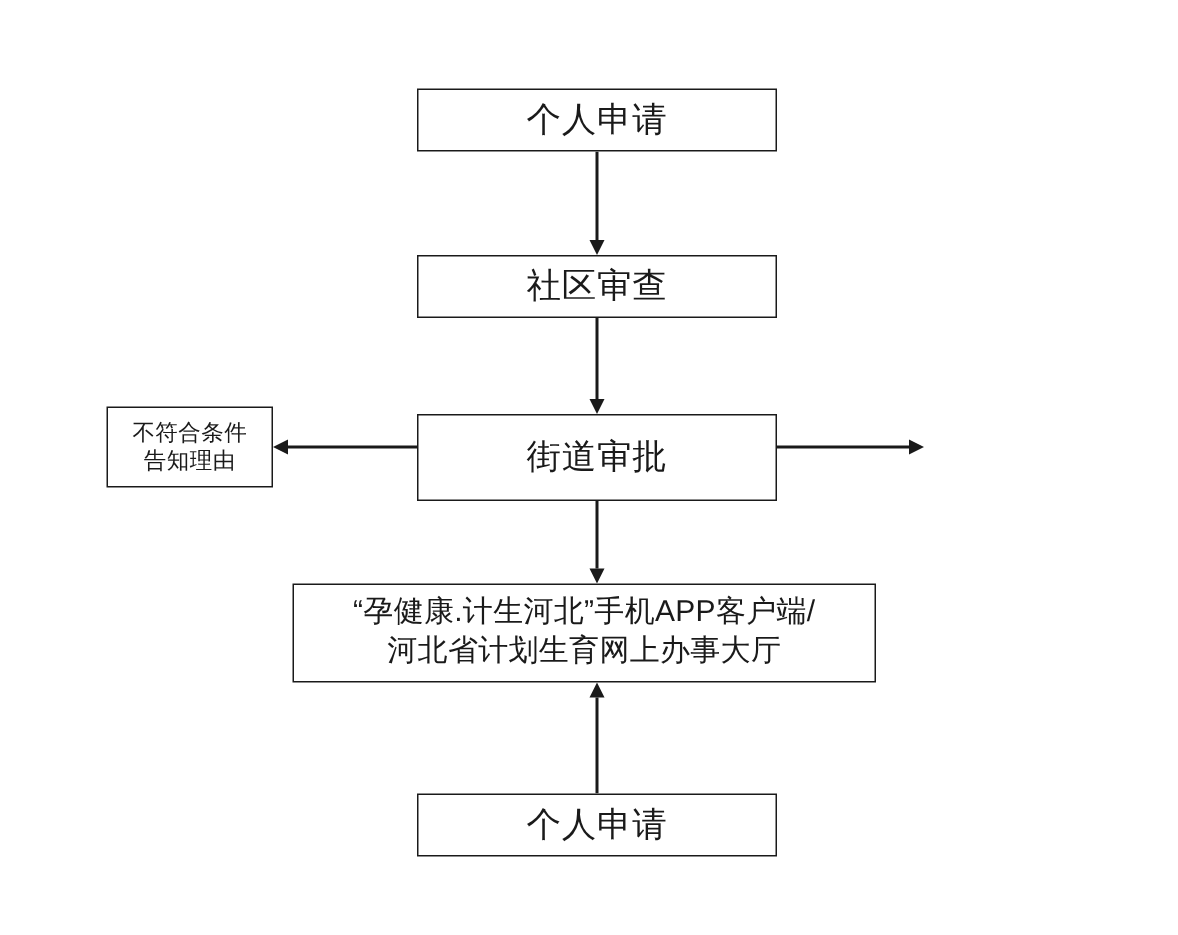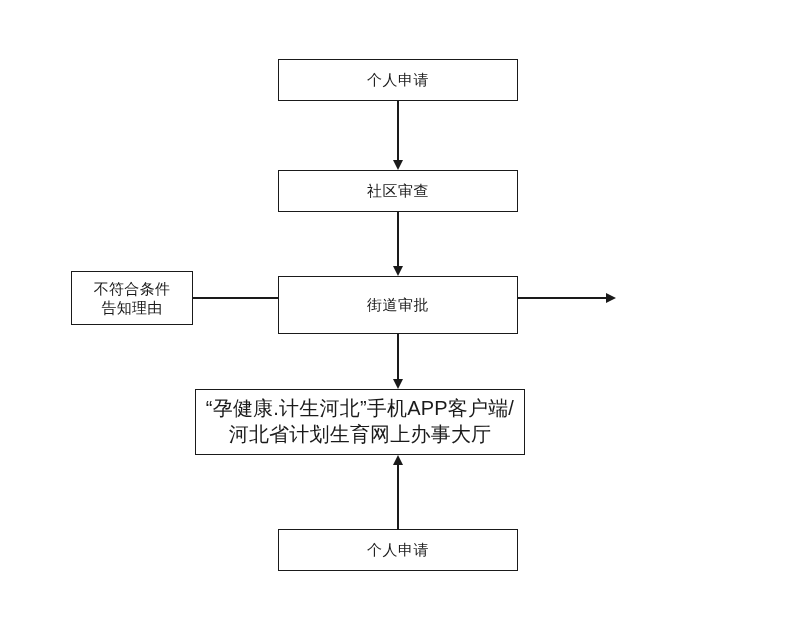--- a/index.html
+++ b/index.html
@@ -26,21 +26,21 @@
     background: #ffffff;
     display: flex;
     align-items: center;
     justify-content: center;
     text-align: center;
     line-height: 1.28;
     z-index: 3;
     white-space: pre-line;
   }
   .node-main {
-    font-size: 15px;
+    font-size: 23px;
     letter-spacing: 0.5px;
   }
   .node-side {
     font-size: 15px;
     letter-spacing: 0.3px;
   }
   .node-wide {
     font-size: 20px;
     letter-spacing: 0.2px;
     padding: 0 8px;
@@ -108,22 +108,22 @@
 
   <div class="edge-v" style="left:397px; top:465px; height:64px;"></div>
   <div class="arrow arrow-up" style="left:392.5px; top:455px;"></div>
 
   <div class="node node-main" style="left:278px; top:59px; width:240px; height:42px;">个人申请</div>
 
   <div class="node node-main" style="left:278px; top:170px; width:240px; height:42px;text-align:right;">社区审查</div>
 
   <div class="node node-main" style="left:278px; top:276px; width:240px; height:58px;">街道审批</div>
 
-  <div class="node node-side" style="left:71px; top:271px; width:122px; height:54px;">不符合条件
+  <div class="node node-side" style="left:71px; top:271px; width:111px; height:54px;">不符合条件
 告知理由</div>
 
 
-  <div class="node node-wide" style="left:195px; top:389px; width:330px; height:66px;">“孕健康.计生河北”手机APP客户端/
+  <div class="node node-wide" style="left:195px; top:389px; width:389px; height:66px;">“孕健康.计生河北”手机APP客户端/
 河北省计划生育网上办事大厅</div>
 
   <div class="node node-main" style="left:278px; top:529px; width:240px; height:42px;">个人申请</div>
 
 </div>
 
 </body></html>

